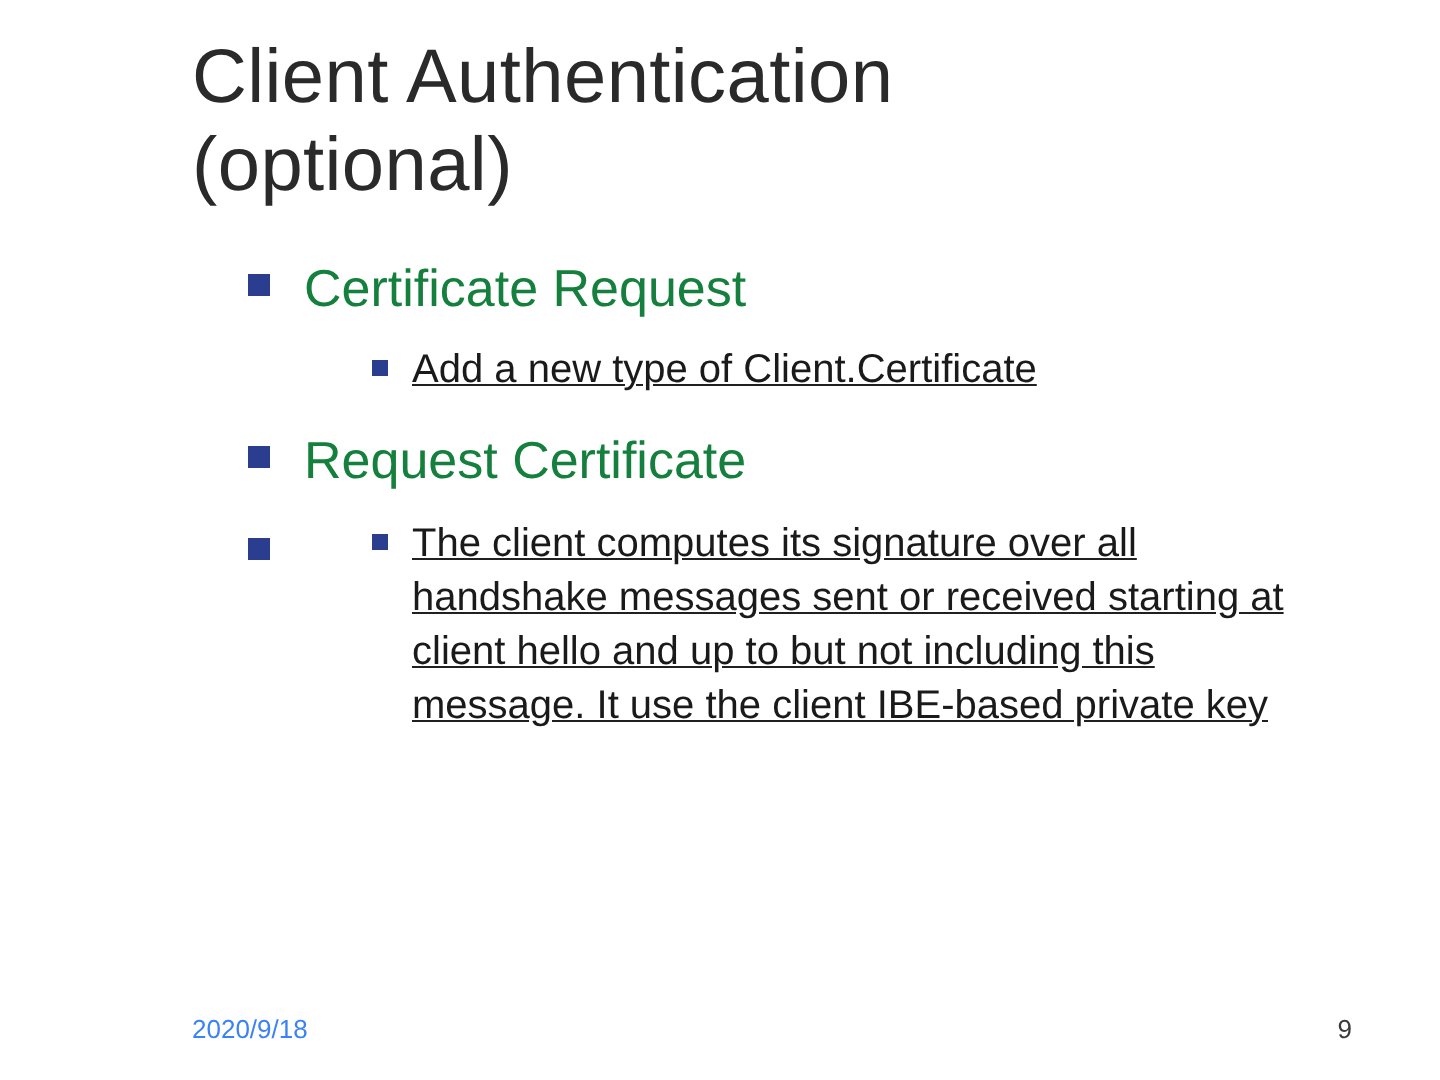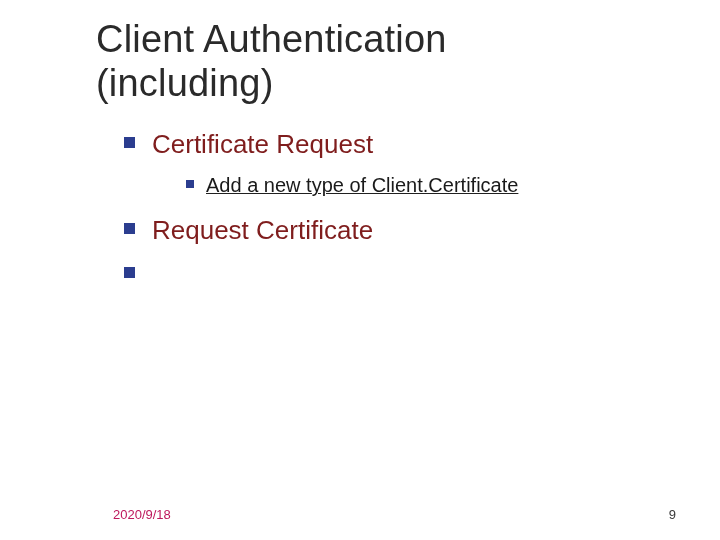--- a/index.html
+++ b/index.html
@@ -42,21 +42,21 @@
     position: absolute;
     left: 0;
     top: 10px;
     width: 11px;
     height: 11px;
     background: #2b3d8f;
   }
   .l1-text {
     font-size: 26px;
     line-height: 1.35;
-    color: #7f1d1d;
+    color: #15803d;
   }
   ul.level2 {
     list-style: none;
     padding: 0;
     margin: 10px 0 14px 34px;
   }
   ul.level2 > li {
     position: relative;
     padding-left: 20px;
     margin-bottom: 6px;
@@ -70,41 +70,41 @@
     height: 8px;
     background: #2b3d8f;
   }
   .l2-text {
     font-size: 20px;
     line-height: 1.35;
     color: #1a1a1a;
   }
   .footer-date {
     position: absolute;
-    left: 113px;
+    left: 96px;
     bottom: 18px;
     font-size: 13px;
-    color: #be185d;
+    color: #3b82f6;
   }
   .footer-page {
     position: absolute;
     right: 44px;
     bottom: 18px;
     font-size: 13px;
     color: #3a3a3a;
   }
 </style>
 </head>
 <body>
 
 <div class="slide">
 
   <h1 class="title">
     <span>Client Authentication</span><br>
-    <span>(including)</span>
+    <span>(optional)</span>
   </h1>
 
   <ul class="level1">
 
     <li>
       <span class="bullet"></span>
       <span class="l1-text">Certificate Request</span>
       <ul class="level2">
         <li>
           <span class="bullet"></span>
@@ -113,20 +113,26 @@
       </ul>
     </li>
 
     <li>
       <span class="bullet"></span>
       <span class="l1-text">Request Certificate</span>
     </li>
 
     <li>
       <span class="bullet"></span>
+      <ul class="level2">
+        <li>
+          <span class="bullet"></span>
+          <span class="l2-text">The client computes its signature over all handshake messages sent or received starting at client hello and up to but not including this message. It use the client IBE-based private key</span>
+        </li>
+      </ul>
     </li>
 
   </ul>
 
   <div class="footer-date">2020/9/18</div>
   <div class="footer-page">9</div>
 
 </div>
 
 </body></html>

